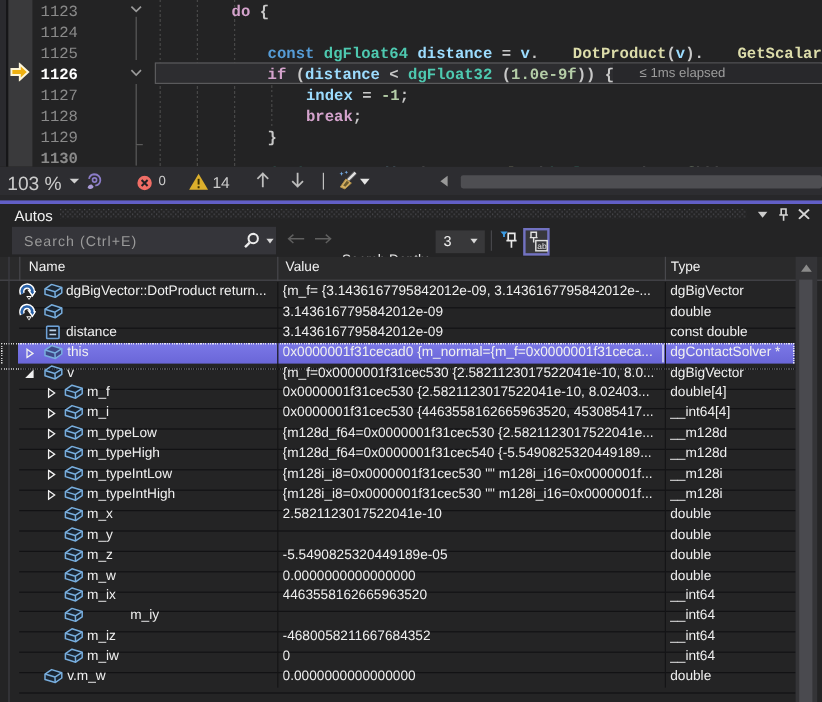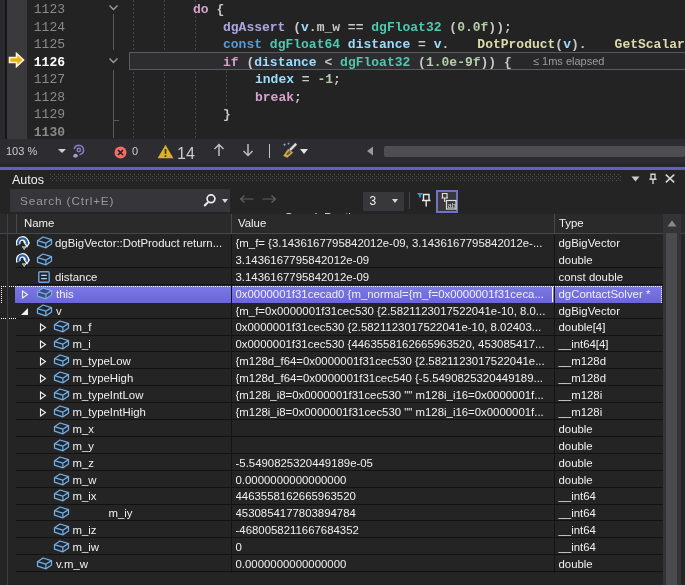--- a/index.html
+++ b/index.html
@@ -50,54 +50,53 @@
   <div class="abs ln" style="left:25px;top:72px;">1127</div>
   <div class="abs ln" style="left:25px;top:89.5px;">1128</div>
   <div class="abs ln" style="left:25px;top:107px;">1129</div>
   <div class="abs ln" style="left:25px;top:124.5px;font-weight:bold;">1130</div>
 
   <svg class="abs" style="left:8px;top:52px;" width="17" height="16" viewBox="0 0 17 16">
     <path d="M1.5 5.5 h7 v-4 l7 6.5 l-7 6.5 v-4 h-7 z" fill="#efb111" stroke="#fdf6d8" stroke-width="1.6"></path>
   </svg>
 
   <div class="abs mono code" style="left:193px;top:2px;"><span class="kw">do</span> <span class="pn">{</span></div>
-  <div class="abs mono code" style="left:223px;top:19.5px;"><span class="mc">dgAssert</span> <span class="pn">(</span><span class="lv">v</span><span class="pn">.m_w == </span><span class="ty">dgFloat32</span> <span class="pn">(</span><span class="nu">0.0f</span><span class="pn">));</span></div>
   <div class="abs mono code" style="left:223px;top:37px;"><span class="k2">const</span> <span class="ty">dgFloat64</span> <span class="lv">distance</span> <span class="pn">= </span><span class="lv">v</span><span class="pn">.</span><span class="fn">DotProduct</span><span class="pn">(</span><span class="lv">v</span><span class="pn">).</span><span class="fn">GetScalar</span><span class="pn">();</span></div>
   <div class="abs mono code" style="left:223px;top:54.5px;"><span class="kw">if</span> <span class="pn">(</span><span class="lv">distance</span> <span class="pn">&lt; </span><span class="ty">dgFloat32</span> <span class="pn">(</span><span class="nu">1.0e-9f</span><span class="pn">)) {</span></div>
   <div class="abs mono code" style="left:255px;top:72px;"><span class="lv">index</span> <span class="pn">= </span><span class="nu">-1</span><span class="pn">;</span></div>
   <div class="abs mono code" style="left:255px;top:89.5px;"><span class="kw">break</span><span class="pn">;</span></div>
   <div class="abs mono code" style="left:223px;top:107px;"><span class="pn">}</span></div>
   <div class="abs mono code" style="left:223px;top:136.5px;"><span class="ty">dgBigVector</span> <span class="lv">dir</span> <span class="pn">(</span><span class="lv">v</span><span class="pn">.</span><span class="fn">Scale</span> <span class="pn">(</span><span class="ty">dgFloat32</span> <span class="pn">(-</span><span class="nu">1.0f</span><span class="pn">)));</span></div>
 
   <div class="abs" style="left:511px;top:53px;width:174px;height:16px;background:#28282b;"></div>
   <div class="abs" style="left:533px;top:55px;font-size:11px;color:#9d9d9d;">≤ 1ms elapsed</div>
 </div>
 
 <div class="abs" id="statusbar" style="left:0;top:139px;width:685px;height:23.5px;background:#2d2d31;">
-  <div class="abs" style="left:6px;top:5.5px;font-size:11px;color:#cccccc;">103 %</div>
+  <div class="abs" style="left:6px;top:5.5px;font-size:16px;color:#cccccc;">103 %</div>
   <div class="abs caret" style="left:57.5px;top:10px;"></div>
 
   <svg class="abs" style="left:71px;top:5px;" width="14" height="14" viewBox="0 0 14 14">
     <path d="M7.5 1.2 C10.8 1.2 12.8 3.6 12.6 6.4 C12.4 9.2 10.2 10.6 8.4 10.4 M7.5 1.2 C5.4 1.4 3.6 2.8 3.2 5" stroke="#8b7cc8" stroke-width="1.5" fill="none"></path>
     <circle cx="7.8" cy="6" r="1.7" fill="none" stroke="#8b7cc8" stroke-width="1.4"></circle>
     <path d="M2 12.6 C2.2 10.8 3.6 9.6 5.4 9.8 L7 11.4 C6.8 12.8 5.2 13.8 3.6 13.4 z" fill="#a99ad8"></path>
   </svg>
 
   <svg class="abs" style="left:114px;top:6.5px;" width="13" height="13" viewBox="0 0 13 13">
     <circle cx="6.5" cy="6.5" r="6" fill="#f06e66"></circle>
     <path d="M4 4 L9 9 M9 4 L4 9" stroke="#222226" stroke-width="1.7"></path>
   </svg>
   <div class="abs" style="left:132px;top:5.5px;font-size:11px;color:#cccccc;">0</div>
 
   <svg class="abs" style="left:156.5px;top:5px;" width="17" height="15" viewBox="0 0 17 15">
     <path d="M8.5 0.8 L16.4 14.2 L0.6 14.2 z" fill="#dcaf2c"></path>
     <rect x="7.7" y="5" width="1.6" height="4.8" fill="#3c3000"></rect>
     <rect x="7.7" y="11.2" width="1.6" height="1.7" fill="#3c3000"></rect>
   </svg>
-  <div class="abs" style="left:177px;top:5.5px;font-size:16px;color:#cccccc;">14</div>
+  <div class="abs" style="left:177px;top:5.5px;font-size:13px;color:#cccccc;">14</div>
 
   <svg class="abs" style="left:212px;top:3px;" width="14" height="16" viewBox="0 0 14 16">
     <path d="M7 2 V14 M2.5 7 L7 2.5 L11.5 7" stroke="#bdbdbd" stroke-width="1.5" fill="none"></path>
   </svg>
   <svg class="abs" style="left:241px;top:3px;" width="14" height="16" viewBox="0 0 14 16">
     <path d="M7 2 V14 M2.5 9 L7 13.5 L11.5 9" stroke="#bdbdbd" stroke-width="1.5" fill="none"></path>
   </svg>
   <div class="abs" style="left:269px;top:5px;width:1.2px;height:14px;background:#c0c0c0;"></div>
 
   <svg class="abs" style="left:281px;top:2.5px;" width="18" height="17" viewBox="0 0 18 17">
@@ -339,20 +338,21 @@
 <div class="val">{m128i_i8=0x0000001f31cec530 "" m128i_i16=0x0000001f...</div>
 <div class="typ">__m128i</div>
 <div class="sep"></div>
 </div>
 <div class="row" style="top:185.9px;">
 <svg class="abs" style="left:53px;top:1px;" width="17" height="13" viewBox="0 0 17 13">
             <path d="M1.5 4.7 L7 1 L15.5 3.6 L15.5 8 L10 11.8 L1.5 9.2 z" fill="#16293f" fill-opacity="0.55" stroke="#78aede" stroke-width="1.25" stroke-linejoin="round"></path>
             <path d="M1.5 4.7 L9.8 7.2 L15.5 3.6 M9.8 7.2 L10 11.8" stroke="#78aede" stroke-width="1.25" fill="none" stroke-linejoin="round"></path>
           </svg>
 <div class="nm" style="left:72.5px;">m_x</div>
+<div class="val">2.5821123017522041e-10</div>
 <div class="typ">double</div>
 <div class="sep"></div>
 </div>
 <div class="row" style="top:202.8px;">
 <svg class="abs" style="left:53px;top:1px;" width="17" height="13" viewBox="0 0 17 13">
             <path d="M1.5 4.7 L7 1 L15.5 3.6 L15.5 8 L10 11.8 L1.5 9.2 z" fill="#16293f" fill-opacity="0.55" stroke="#78aede" stroke-width="1.25" stroke-linejoin="round"></path>
             <path d="M1.5 4.7 L9.8 7.2 L15.5 3.6 M9.8 7.2 L10 11.8" stroke="#78aede" stroke-width="1.25" fill="none" stroke-linejoin="round"></path>
           </svg>
 <div class="nm" style="left:72.5px;">m_y</div>
 <div class="typ">double</div>
@@ -387,21 +387,20 @@
 <div class="val">4463558162665963520</div>
 <div class="typ">__int64</div>
 <div class="sep"></div>
 </div>
 <div class="row" style="top:270.4px;">
 <svg class="abs" style="left:53px;top:1px;" width="17" height="13" viewBox="0 0 17 13">
             <path d="M1.5 4.7 L7 1 L15.5 3.6 L15.5 8 L10 11.8 L1.5 9.2 z" fill="#16293f" fill-opacity="0.55" stroke="#78aede" stroke-width="1.25" stroke-linejoin="round"></path>
             <path d="M1.5 4.7 L9.8 7.2 L15.5 3.6 M9.8 7.2 L10 11.8" stroke="#78aede" stroke-width="1.25" fill="none" stroke-linejoin="round"></path>
           </svg>
 <div class="nm" style="left:72.5px;margin-left:36px;">m_iy</div>
-<div class="val">4530854177803894784</div>
 <div class="typ">__int64</div>
 <div class="sep"></div>
 </div>
 <div class="row" style="top:287.3px;">
 <svg class="abs" style="left:53px;top:1px;" width="17" height="13" viewBox="0 0 17 13">
             <path d="M1.5 4.7 L7 1 L15.5 3.6 L15.5 8 L10 11.8 L1.5 9.2 z" fill="#16293f" fill-opacity="0.55" stroke="#78aede" stroke-width="1.25" stroke-linejoin="round"></path>
             <path d="M1.5 4.7 L9.8 7.2 L15.5 3.6 M9.8 7.2 L10 11.8" stroke="#78aede" stroke-width="1.25" fill="none" stroke-linejoin="round"></path>
           </svg>
 <div class="nm" style="left:72.5px;">m_iz</div>
 <div class="val">-4680058211667684352</div>
@@ -439,21 +438,21 @@
     <svg class="abs" style="left:4px;top:6px;" width="10" height="7" viewBox="0 0 10 7">
           <path d="M5 0.5 L9.5 6.5 H0.5 z" fill="#8a8a8a"></path>
         </svg>
     <div class="abs" style="left:3px;top:19px;width:11px;height:352px;background:#4a4a4f;"></div>
   </div>
 </div>
 
 <style>
   .guide { background-image: repeating-linear-gradient(to bottom, #474747 0 2px, transparent 2px 4px); }
   .caret { width:0; height:0; border-left:4px solid transparent; border-right:4px solid transparent; border-top:4.5px solid #cfcfcf; }
-  .row { position:absolute; left:0; width:663px; height:33px; }
+  .row { position:absolute; left:0; width:663px; height:22px; }
   .sep { position:absolute; left:16px; right:0; bottom:0; height:1px; background:#121214; }
   .nm, .val, .typ { position:absolute; top:2px; font-size:11.4px; color:#f0f0f0; white-space:nowrap; }
   .val { left:235.5px; width:314px; overflow:hidden; }
   .typ { left:558.5px; }
   .selbg { position:absolute; left:15px; top:0; width:647px; height:16.9px; background:linear-gradient(#7b78e7,#6a66d8); }
   .dotH { position:absolute; left:1px; width:661px; height:1px; background:repeating-linear-gradient(90deg,#ffffff 0 1px,transparent 1px 2px); }
   .dotV { position:absolute; top:0; width:1px; height:16.9px; background:repeating-linear-gradient(0deg,#ffffff 0 1px,transparent 1px 2px); }
   .kw { color:#d4a3cc; }
   .k2 { color:#569cd6; }
   .mc { color:#aaa8e0; }

